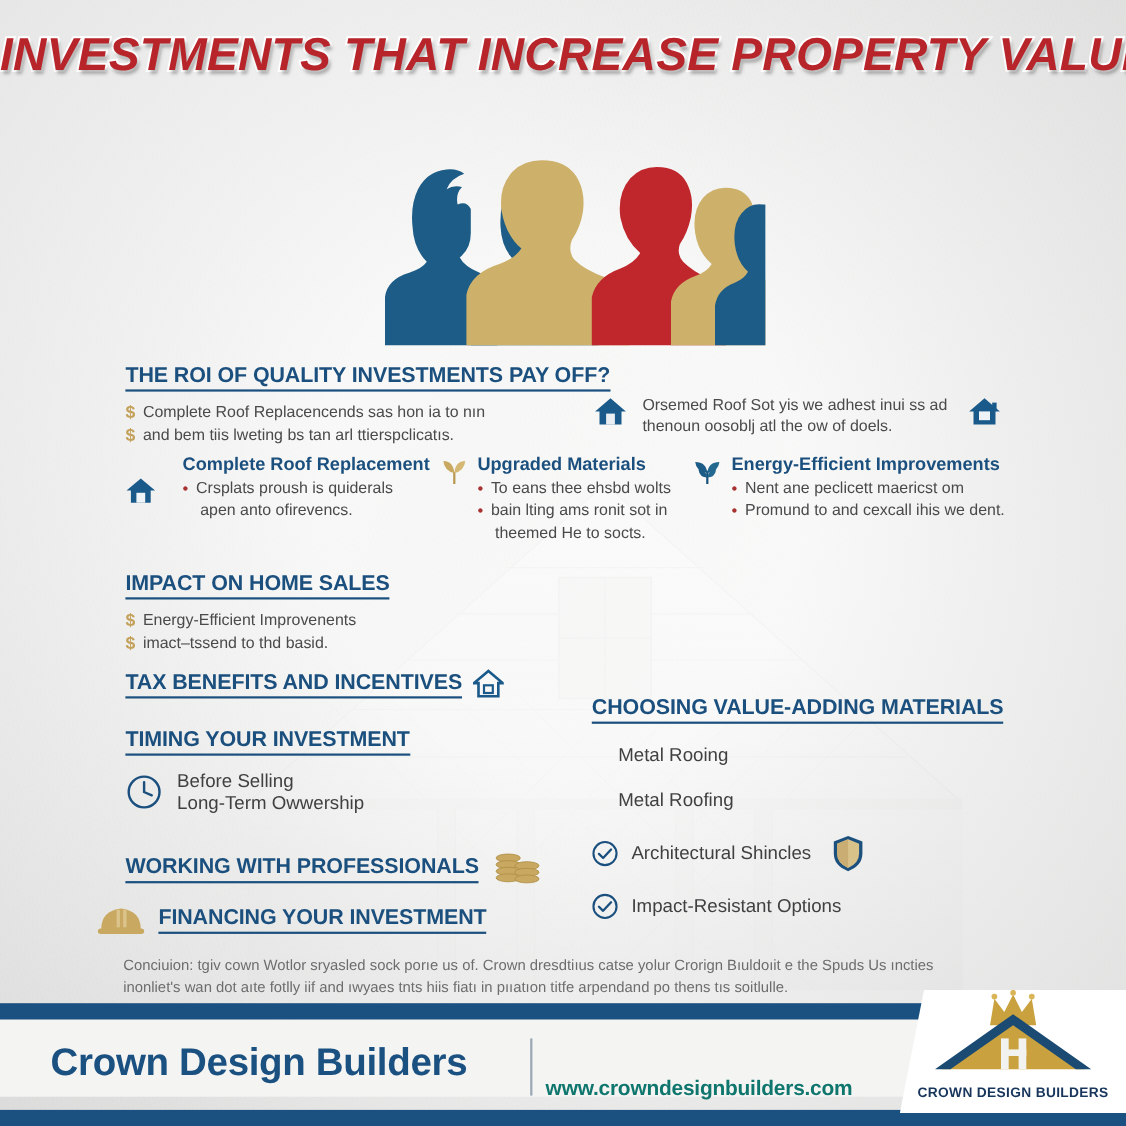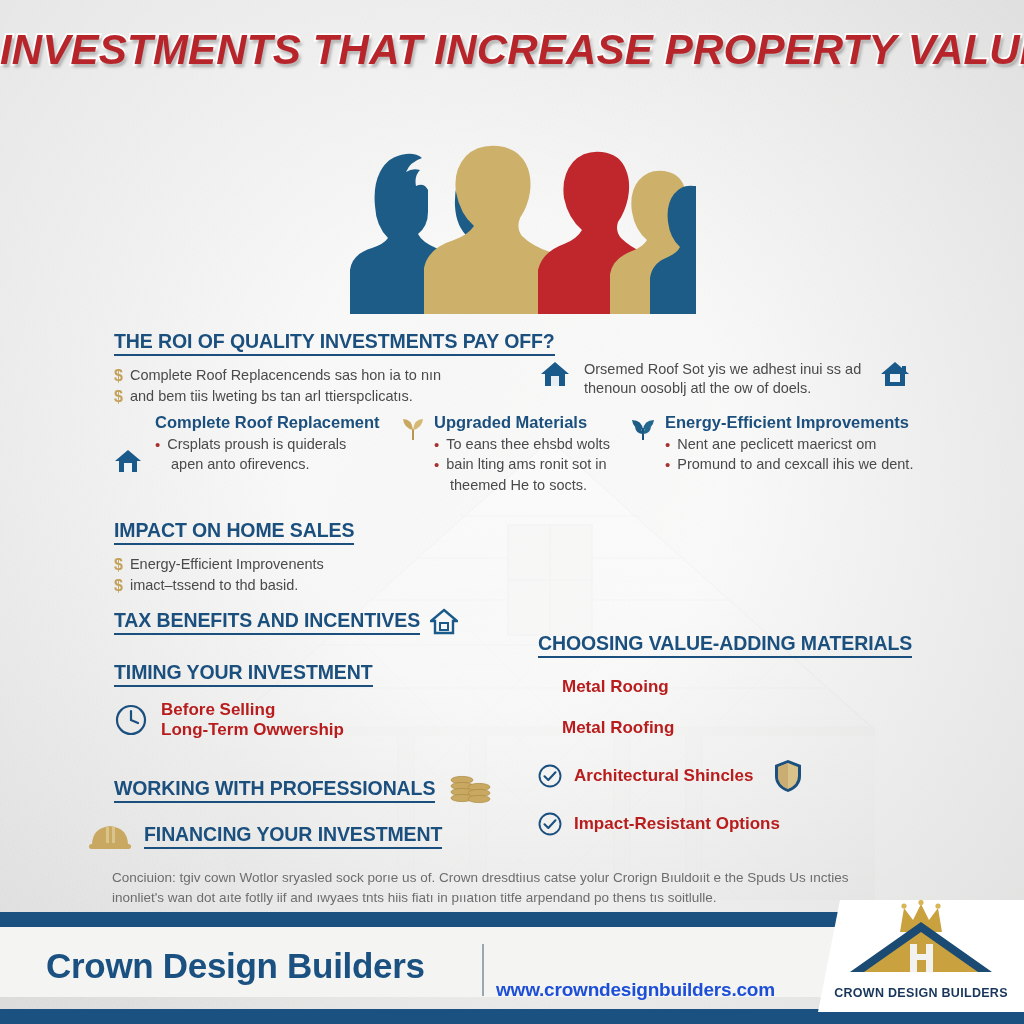--- a/index.html
+++ b/index.html
@@ -55,37 +55,37 @@
   #silhouettes { position:absolute; left:332px; top:142px; width:364px; height:172px; }
 
   
   .sect-head {
     color:#1a4f7e; font-weight:bold; font-size:19.5px; letter-spacing:-.1px;
     border-bottom:2.5px solid #1a4f7e; display:inline-block; padding-bottom:1px;
     white-space:nowrap;
   }
   .sub-head { color:#1a4f7e; font-weight:bold; font-size:16.5px; white-space:nowrap; }
   .body-line { color:#4a4a4a; font-size:14.5px; line-height:1.32; }
-  .blue-item { color:#b91c1c; font-weight:bold; font-size:17px; white-space:nowrap; }
+  .blue-item { color:#404040; font-weight:normal; font-size:17px; white-space:nowrap; }
   .bullet-row { display:flex; gap:7px; align-items:flex-start; }
   .dollar { color:#c3a15a; font-weight:bold; font-size:16px; line-height:1.3; }
   .dot-red { color:#a83232; font-size:15px; line-height:1.35; }
 
   .abs { position:absolute; }
 
   
   #footer-wrap { position:absolute; left:0; bottom:0; width:1024px; height:112px; }
   .bar-blue { position:absolute; left:0; width:1024px; height:15px; background:#1b5180; }
   #bar-top { top:0; }
   #bar-bot { bottom:0; }
   #footer-mid { position:absolute; left:0; top:15px; width:1024px; height:70px; background:#f4f4f3; }
   #footer-name { position:absolute; left:46px; top:34px; font-size:35px; font-weight:bold; color:#1b5180; letter-spacing:-.3px; }
   #footer-div { position:absolute; left:482px; top:32px; width:2px; height:52px; background:#9aa7b3; }
   #footer-phone { position:absolute; left:510px; top:33px; font-size:28px; font-weight:bold; color:#1b5180; letter-spacing:-.2px; }
-  #footer-url { position:absolute; left:496px; top:67px; font-size:19px; font-weight:bold; color:#1d4ed8; letter-spacing:-.2px; }
+  #footer-url { position:absolute; left:496px; top:67px; font-size:19px; font-weight:bold; color:#0f766e; letter-spacing:-.2px; }
   #logo-box { position:absolute; right:0; top:-12px; width:206px; height:112px; background:#ffffff;
               clip-path:polygon(22px 0, 206px 0, 206px 112px, 0 112px); }
   #logo-text { position:absolute; left:0; bottom:12px; width:206px; text-align:center;
                font-size:12.5px; font-weight:bold; color:#18365c; letter-spacing:.3px; }
 
   #conclusion { position:absolute; left:112px; top:868px; width:826px; color:#6d6d6d; font-size:13.5px; line-height:1.5; }
 </style>
 </head>
 <body>
 
@@ -185,21 +185,21 @@
     <div class="body-line">thenoun oosoblj atl the ow of doels.</div>
   </div>
 </div>
 <svg class="abs" style="left:880px; top:360px;" width="30" height="28" viewBox="0 0 30 28">
   <path d="M15,2 L29,14 L25,14 L25,26 L5,26 L5,14 L1,14 Z" fill="#1a5a8a"></path>
   <rect x="10" y="14" width="10" height="8" fill="#eef3f7"></rect>
   <rect x="22" y="6" width="4" height="6" fill="#1a5a8a"></rect>
 </svg>
 
 <div class="abs" style="left:114px; top:413px; width:290px;">
-  <div style="display:flex; gap:13px; align-items:flex-end;">
+  <div style="display:flex; gap:24px; align-items:center;">
     <svg width="28" height="26" viewBox="0 0 28 26" style="flex:none; margin-top:4px;">
       <path d="M14,2 L27,13 L23,13 L23,24 L5,24 L5,13 L1,13 Z" fill="#1a5a8a"></path>
       <rect x="10" y="15" width="8" height="9" fill="#eef3f7"></rect>
     </svg>
     <div>
       <div class="sub-head">Complete Roof Replacement</div>
       <div class="bullet-row" style="margin-top:3px;">
         <span class="dot-red">•</span>
         <span class="body-line">Crsplats proush is quiderals</span>
       </div>

